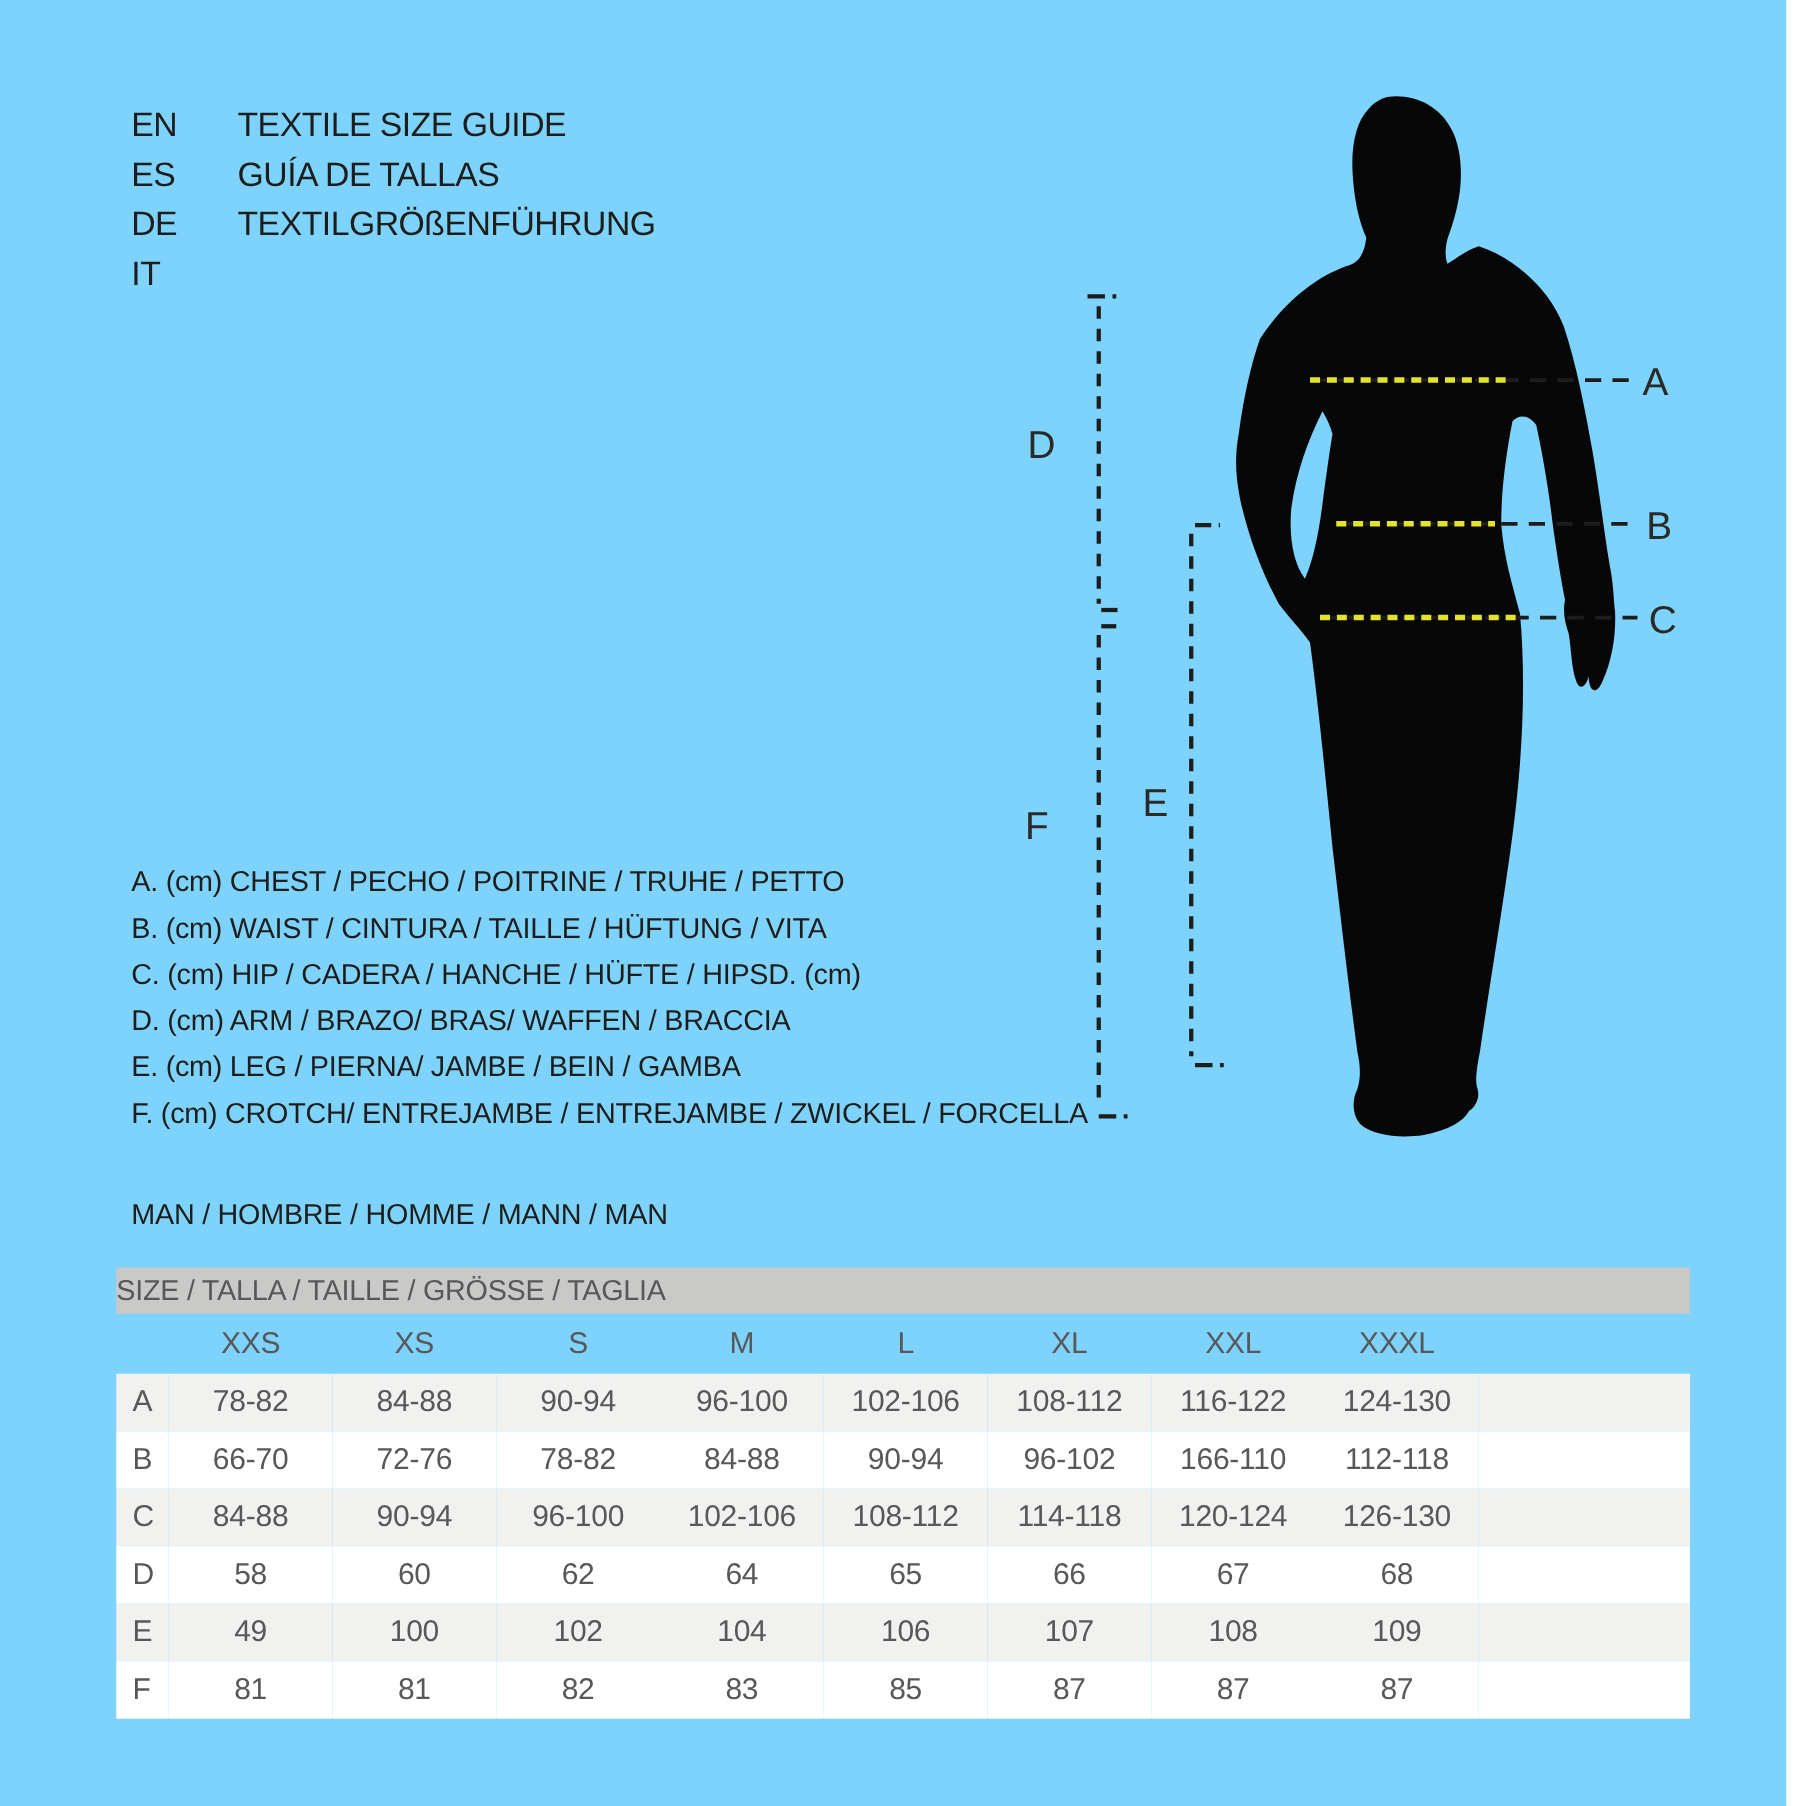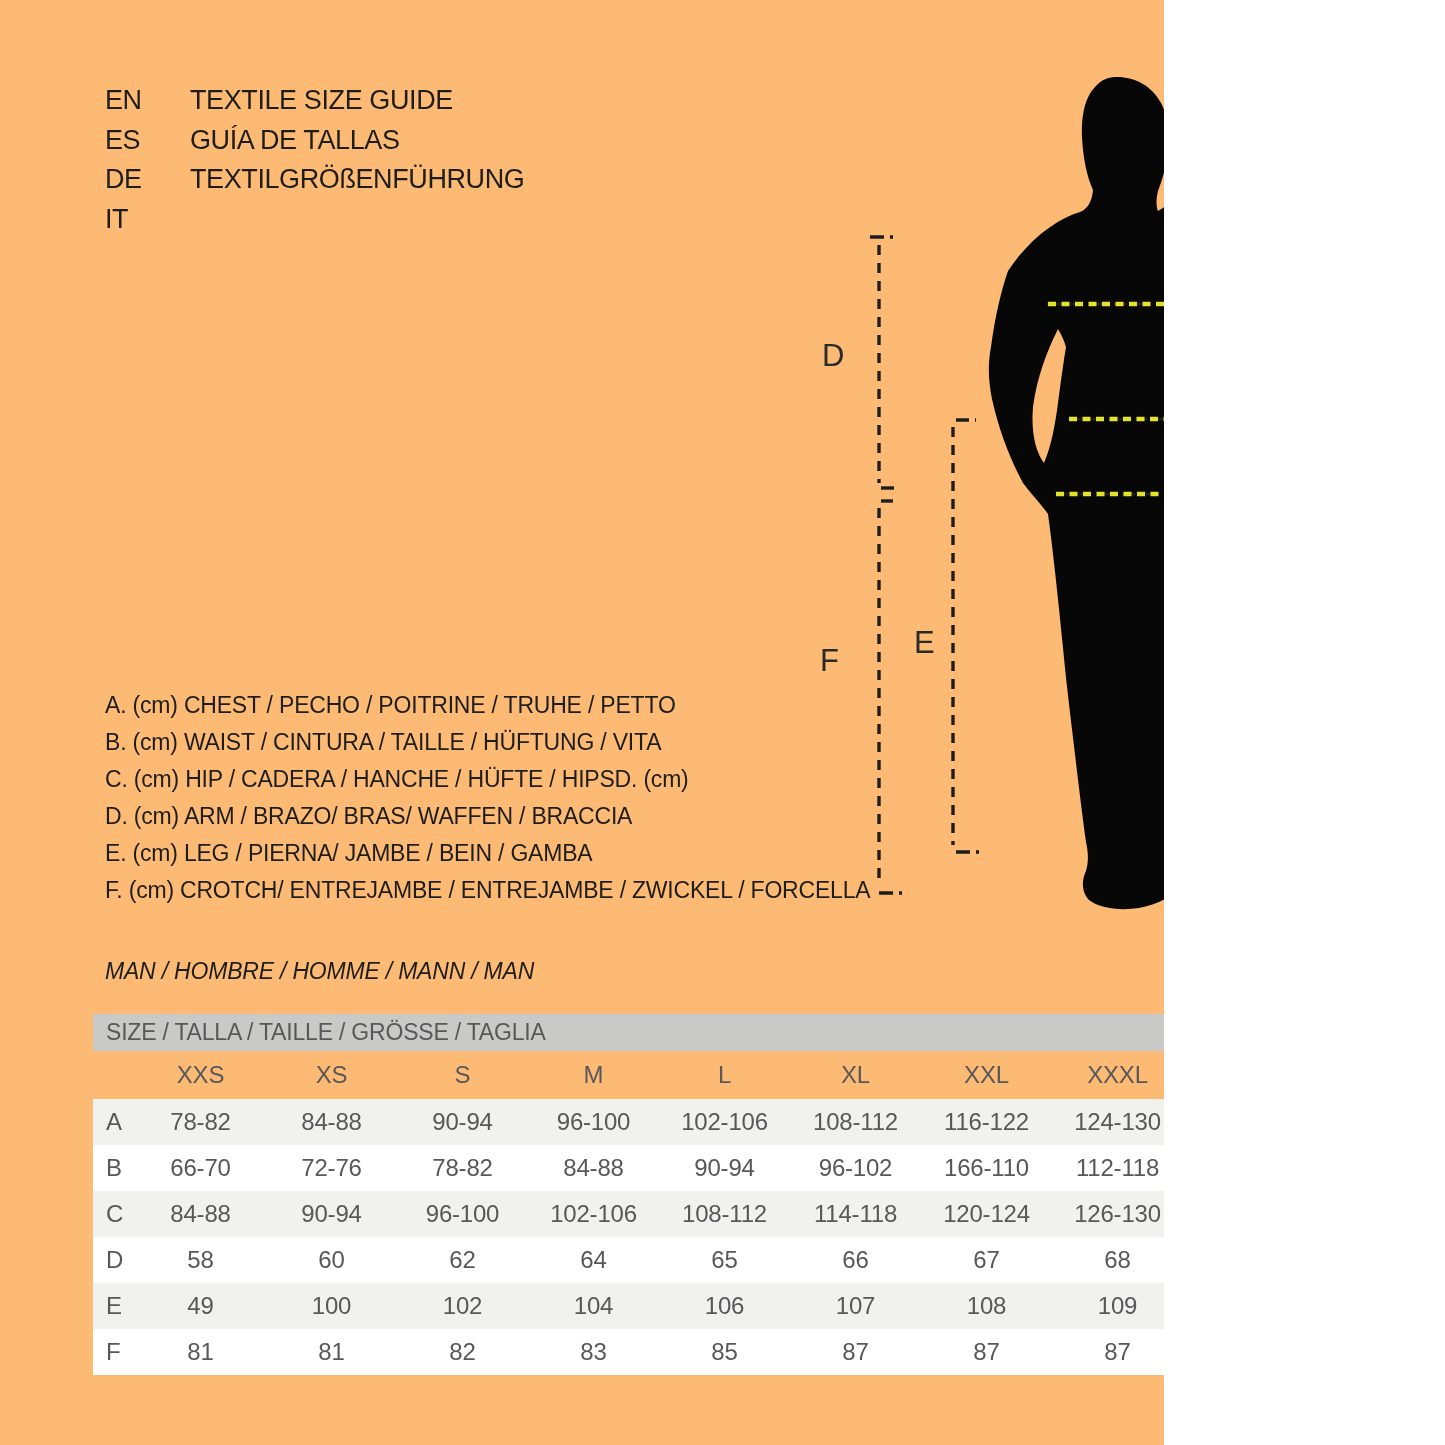--- a/index.html
+++ b/index.html
@@ -1,21 +1,21 @@
 <!DOCTYPE html>
 <html><head>
 <meta charset="utf-8">
 <style>
   * { margin: 0; padding: 0; box-sizing: border-box; }
   html, body { background: #ffffff; }
   .page {
     position: relative;
-    width: 1164px;
+    width: 1429px;
     height: 1445px;
-    background: #fdba74;
+    background: #7dd3fc;
     overflow: hidden;
     font-family: "Liberation Sans", sans-serif;
     color: #1d1d1b;
   }
 
   
   .title-block {
     position: absolute;
     left: 105px;
     top: 81px;
@@ -62,39 +62,37 @@
   .category-line {
     position: absolute;
     left: 105px;
     top: 953px;
     height: 37px;
     display: flex;
     align-items: center;
     font-size: 23px;
     letter-spacing: -0.2px;
     white-space: nowrap;
-    font-style: italic;
   }
 
   
   .size-table-wrap {
     position: absolute;
     left: 93px;
     top: 1014px;
     width: 1259px;
   }
   .size-table-band {
     height: 37px;
     background: #c9c9c8;
     color: #58585a;
     font-size: 23px;
     letter-spacing: -0.2px;
     display: flex;
     align-items: center;
-    padding-left: 13px;
   }
   table.size-table {
     width: 100%;
     border-collapse: collapse;
     table-layout: fixed;
     color: #58585a;
   }
   table.size-table th,
   table.size-table td {
     height: 46px;

